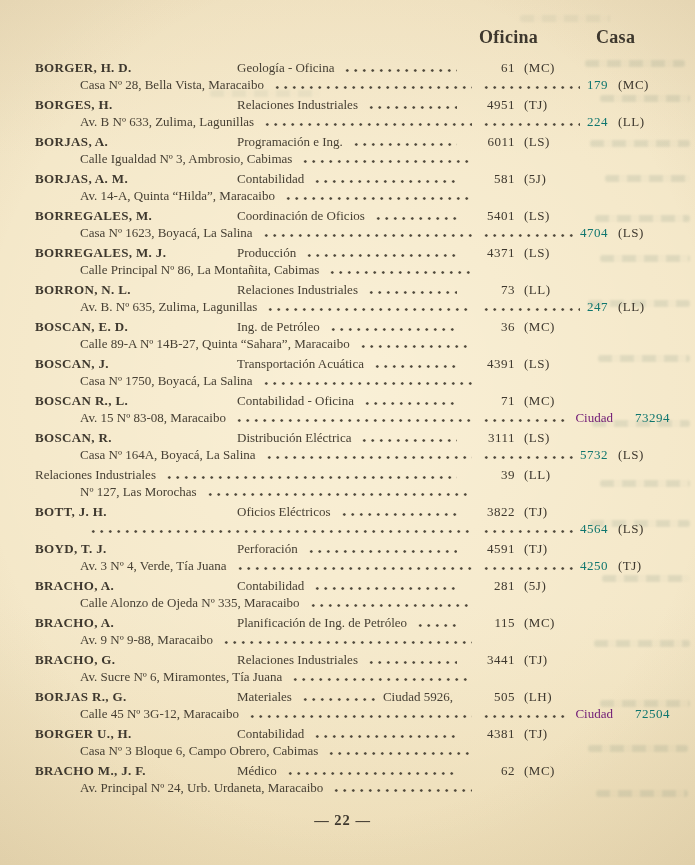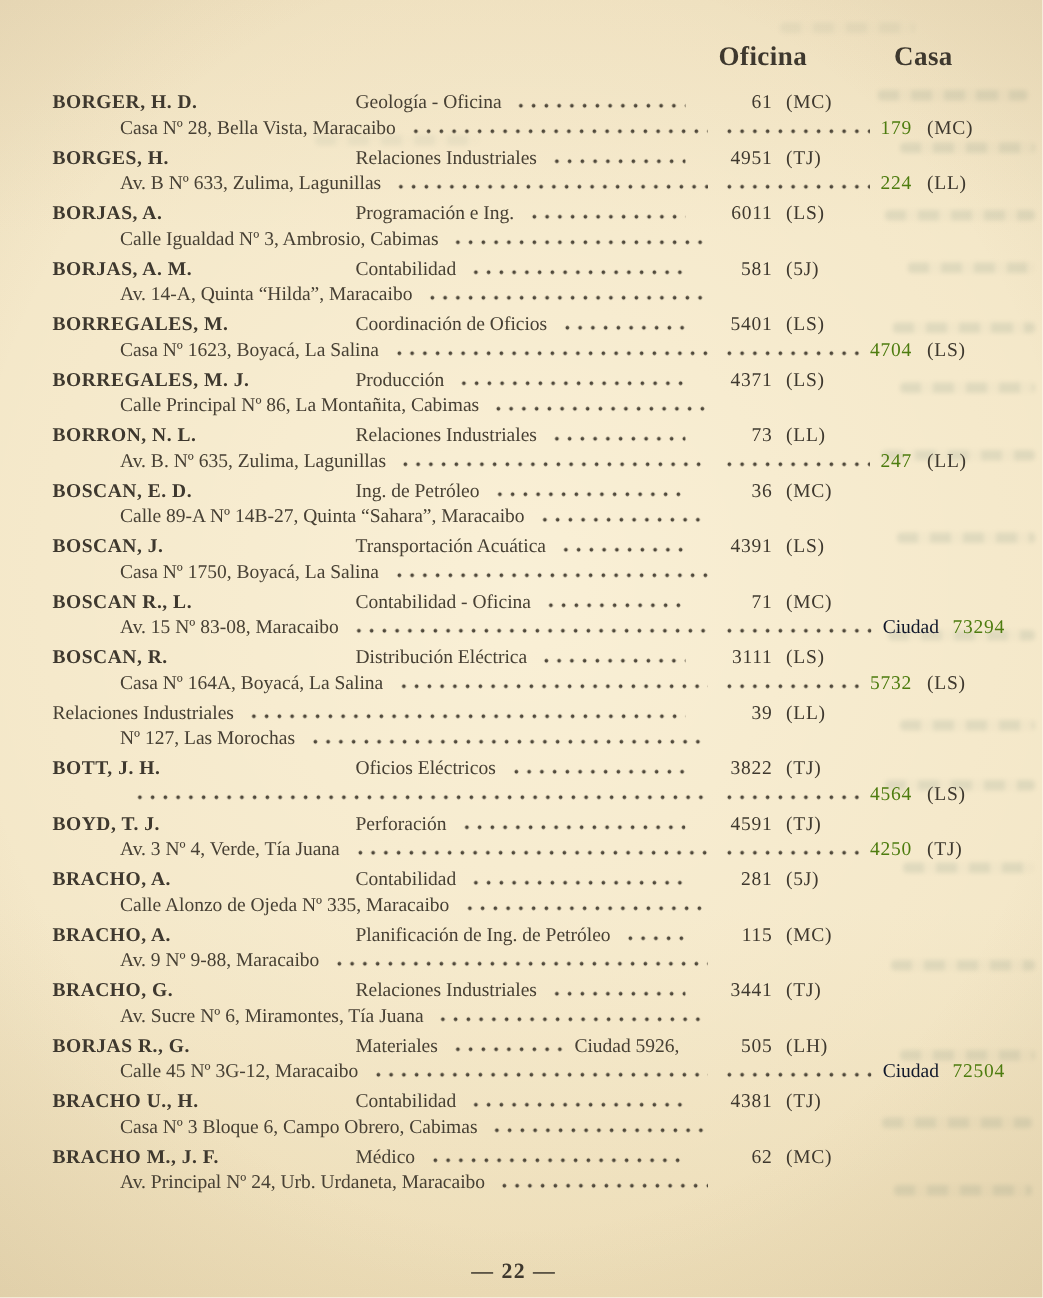--- a/index.html
+++ b/index.html
@@ -49,27 +49,27 @@
 
   .line2 { padding-left: 45px; }
   .addr { flex: 0 0 auto; color: #474034; }
   .casa-cell { flex: 0 0 192px; display: flex; align-items: baseline; }
   .casa-leader {
     flex: 1 1 auto; min-width: 24px; align-self: flex-end;
     height: 7px; margin: 0 7px 2px 4px;
     background-image: radial-gradient(circle, #50493b 1.05px, rgba(80,73,59,0) 1.5px);
     background-size: 8.5px 7px; background-repeat: repeat-x; background-position: left 55%;
   }
-  .casa-prefix { flex: 0 0 auto; margin-right: 9px; color: #0f172a; }
-  .casa-num { flex: 0 0 auto; text-align: right; color: #4d7c0f; letter-spacing: 0.5px; }
+  .casa-prefix { flex: 0 0 auto; margin-right: 22px; color: #701a75; }
+  .casa-num { flex: 0 0 auto; text-align: right; color: #0f766e; letter-spacing: 0.5px; }
   .casa-code { flex: 0 0 52px; padding-left: 10px; color: #3e382e; letter-spacing: 0.5px; }
 
   .page-footer {
     position: absolute; left: 35px; width: 615px; top: 812px;
-    text-align: center; font-weight: bold; font-size: 14.5px; color: #3e382e; letter-spacing: 1px; margin-top: 28px;
+    text-align: center; font-weight: bold; font-size: 14.5px; color: #3e382e; letter-spacing: 1px;
   }
 </style>
 </head>
 <body>
 
 <div class="bleed">
   <div style="left:585px; top:60px;  width:100px;"></div>
   <div style="left:600px; top:95px;  width:90px;"></div>
   <div style="left:590px; top:140px; width:100px;"></div>
   <div style="left:605px; top:175px; width:85px;"></div>
@@ -485,21 +485,21 @@
         <span class="casa-leader"></span>
         <span class="casa-prefix">Ciudad</span>
         <span class="casa-num">72504</span>
 
       </span>
     </div>
   </div>
 
   <div class="entry">
     <div class="line line1">
-      <span class="name">BRACHO U., H.</span>
+      <span class="name">BORGER U., H.</span>
       <span class="dept">Contabilidad</span>
       <span class="leader"></span>
 
       <span class="office-num">4381</span>
       <span class="office-code">(TJ)</span>
       <span class="tail-spacer"></span>
     </div>
     <div class="line line2">
       <span class="addr">Casa Nº 3 Bloque 6, Campo Obrero, Cabimas</span>
       <span class="leader"></span>

